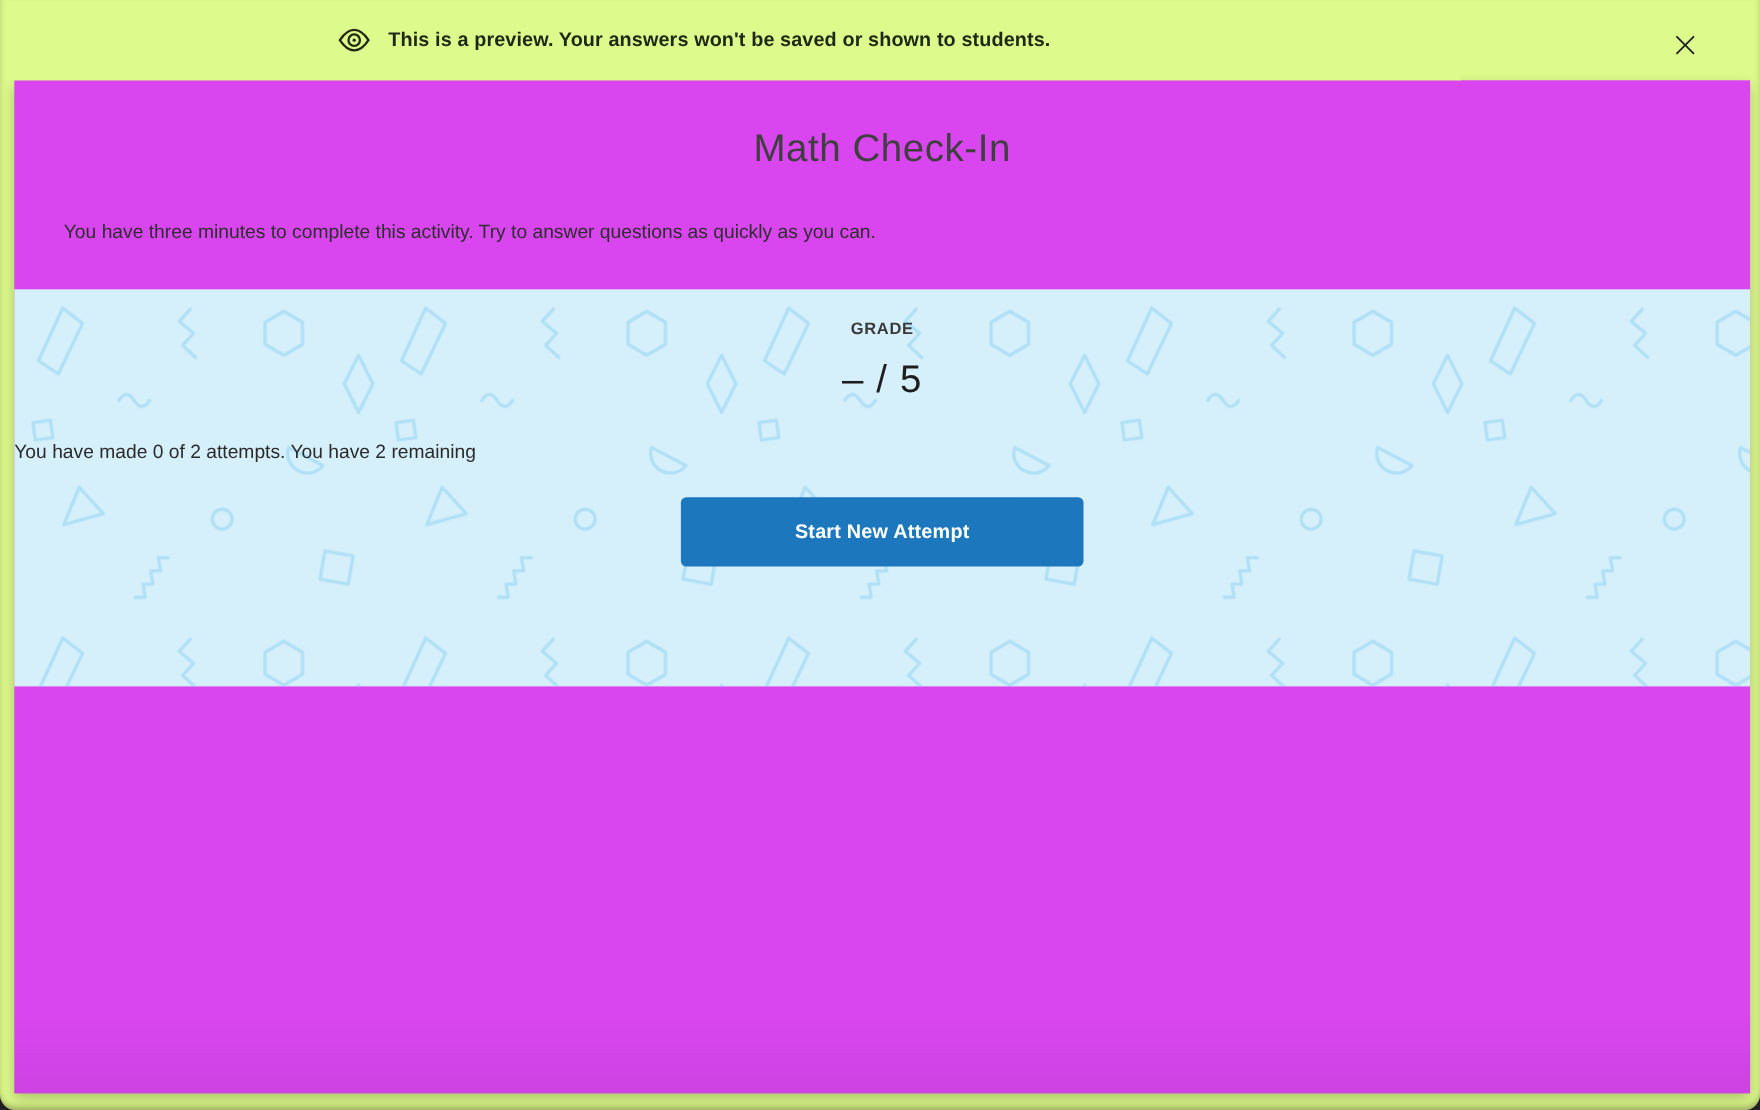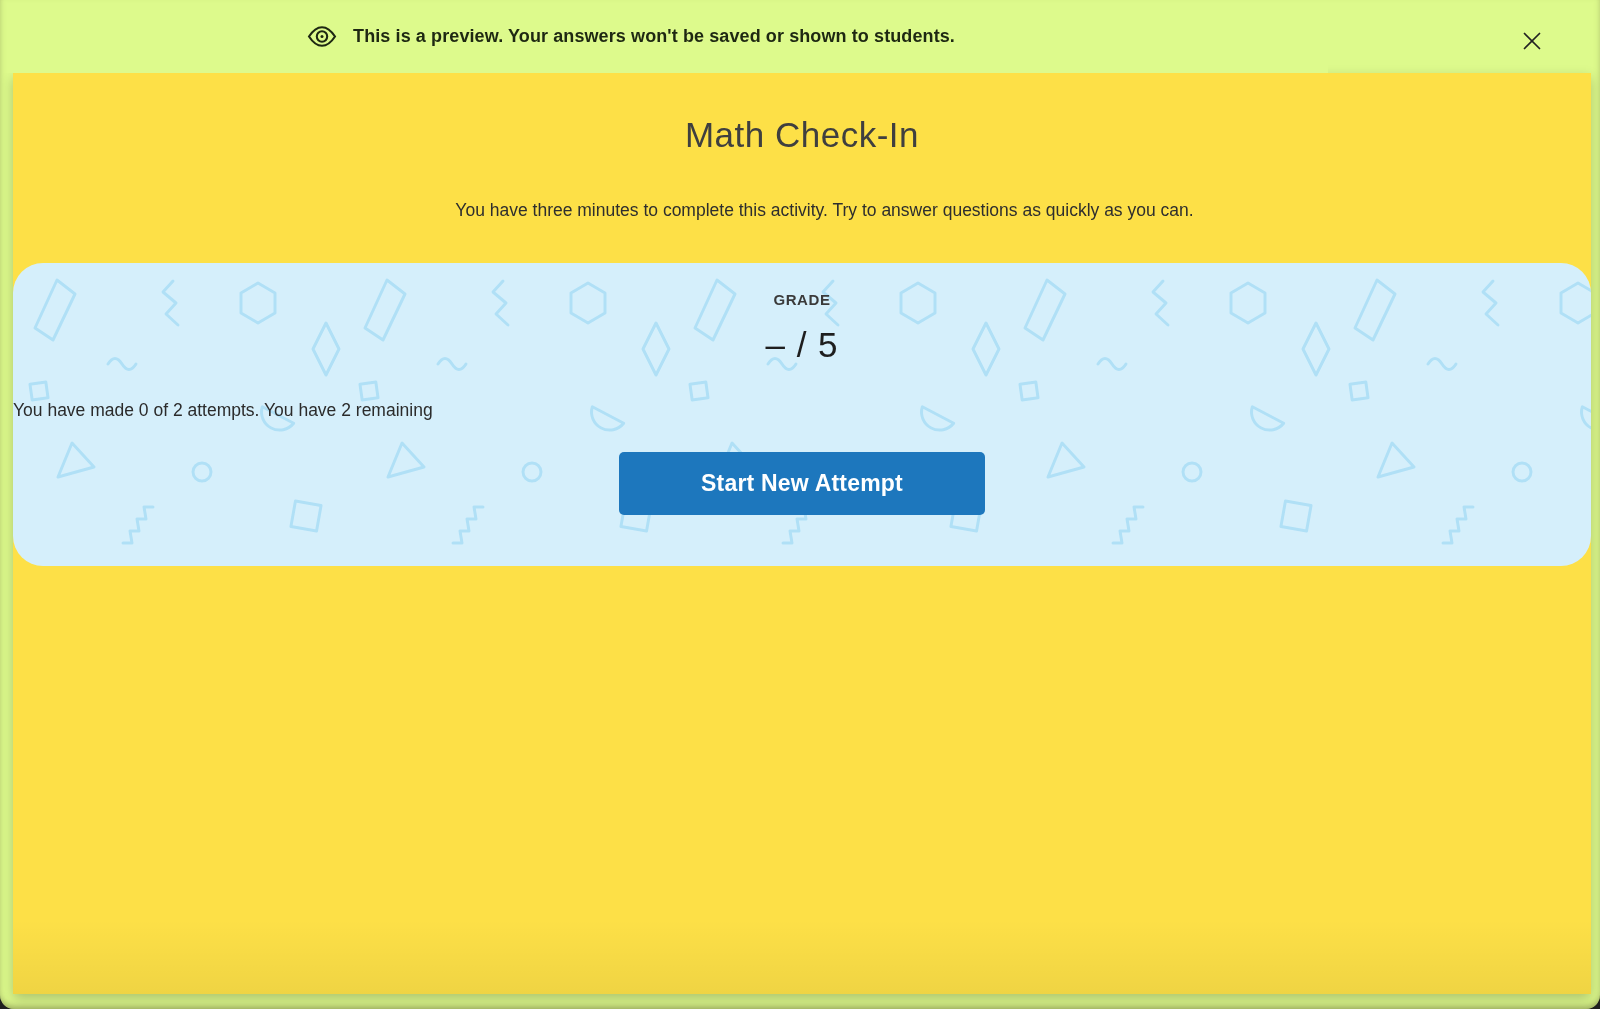--- a/index.html
+++ b/index.html
@@ -54,43 +54,41 @@
   .close{
     position:absolute;top:27px;left:1518px;
     width:28px;height:28px;
     background:none;border:none;cursor:pointer;
     display:flex;align-items:center;justify-content:center;
   }
   
   .card{
     position:absolute;top:73px;left:13px;
     width:1578px;height:921px;
-    background:#fde047;
+    background:#d946ef;
     box-shadow:0 5px 12px rgba(0,0,0,.22);
     z-index:5;
   }
   .title{
     position:absolute;top:42px;left:0;right:0;
     text-align:center;
     font-size:35px;font-weight:300;
     color:#3f3f3f;
     letter-spacing:.5px;
   }
   .subtitle{
     position:absolute;top:127px;left:0;right:0;
-    text-align:center;
     font-size:17.5px;color:#2e2e2e;margin-left:45px;
   }
   
   .grade-panel{
     position:absolute;top:190px;left:0;
-    width:100%;height:303px;
+    width:100%;height:361px;
     background:var(--panel-bg);
     overflow:hidden;
-    border-radius:30px;
   }
   .pattern-svg{position:absolute;inset:0;width:100%;height:100%;}
   .grade-content{position:absolute;inset:0;z-index:2;}
   .grade-label{
     position:absolute;top:28px;left:0;right:0;
     text-align:center;
     font-size:15px;font-weight:600;
     color:#3a3a3a;letter-spacing:.6px;
   }
   .grade-score{
@@ -105,21 +103,21 @@
     font-size:17.5px;color:#2b2b2b;
   }
   .start-btn{
     position:absolute;top:189px;left:50%;
     transform:translateX(-50%);
     width:366px;height:63px;
     background:var(--button);
     color:var(--button-text);
     border:none;border-radius:5px;
     font-family:inherit;
-    font-size:23px;font-weight:700;
+    font-size:18px;font-weight:700;
     letter-spacing:.2px;
     cursor:pointer;
   }
   .bottom-fade{
     position:absolute;left:0;right:0;bottom:0;height:75px;
     background:linear-gradient(to bottom, rgba(0,0,0,0) 0%, rgba(0,0,0,0.055) 100%);
     pointer-events:none;
   }
 </style>
 </head>

